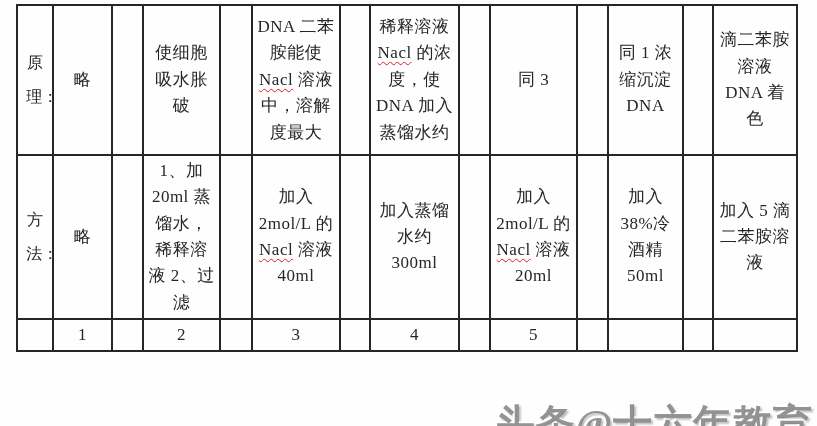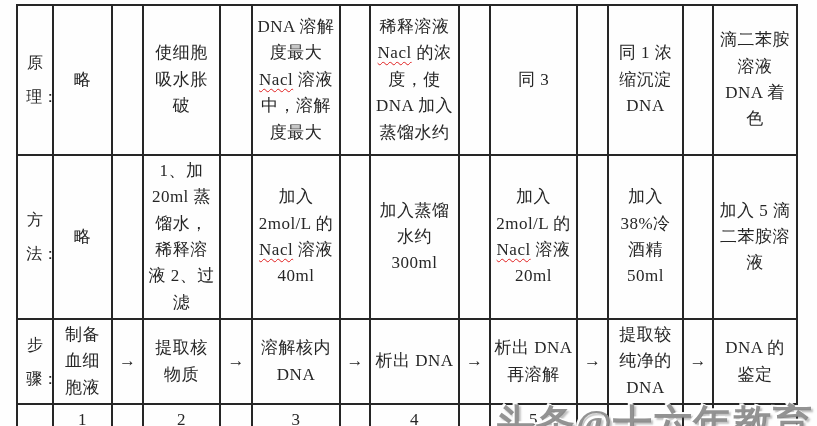--- a/index.html
+++ b/index.html
@@ -100,21 +100,21 @@
 
     <tbody>
         <tr class="r1">
       <td class="lbl">
         <div class="vlabel">原理：</div>
       </td>
       <td class="c">略</td>
       <td class="a"></td>
       <td class="c">使细胞吸水胀破</td>
       <td class="a"></td>
-      <td class="c"><span>DNA 溶解度最大 </span><span class="sq">Nacl</span><span> 溶液中，溶解度最大</span></td>
+      <td class="c"><span>DNA 二苯胺能使 </span><span class="sq">Nacl</span><span> 溶液中，溶解度最大</span></td>
       <td class="a"></td>
       <td class="c"><span>稀释溶液 </span><span class="sq">Nacl</span><span> 的浓度，使 DNA 加入蒸馏水约</span></td>
       <td class="a"></td>
       <td class="c">同 3</td>
       <td class="a"></td>
       <td class="c">同 1 浓缩沉淀 DNA</td>
       <td class="a"></td>
       <td class="c">滴二苯胺溶液 DNA 着色</td>
     </tr>
 
@@ -130,38 +130,20 @@
       <td class="a"></td>
       <td class="c">加入蒸馏水约 300ml</td>
       <td class="a"></td>
       <td class="c"><span>加入 2mol/L 的 </span><span class="sq">Nacl</span><span> 溶液 20ml</span></td>
       <td class="a"></td>
       <td class="c">加入 38%冷酒精 50ml</td>
       <td class="a"></td>
       <td class="c">加入 5 滴二苯胺溶液</td>
     </tr>
 
-    <tr class="r3">
-      <td class="lbl">
-        <div class="vlabel">步骤：</div>
-      </td>
-      <td class="c">制备血细胞液</td>
-      <td class="a arrow-cell">→</td>
-      <td class="c">提取核物质</td>
-      <td class="a arrow-cell">→</td>
-      <td class="c">溶解核内 DNA</td>
-      <td class="a arrow-cell">→</td>
-      <td class="c">析出 DNA</td>
-      <td class="a arrow-cell">→</td>
-      <td class="c">析出 DNA 再溶解</td>
-      <td class="a arrow-cell">→</td>
-      <td class="c">提取较纯净的 DNA</td>
-      <td class="a arrow-cell">→</td>
-      <td class="c">DNA 的鉴定</td>
-    </tr>
 
     <tr class="r4">
       <td class="lbl"></td>
       <td class="c">1</td>
       <td class="a"></td>
       <td class="c">2</td>
       <td class="a"></td>
       <td class="c">3</td>
       <td class="a"></td>
       <td class="c">4</td>

